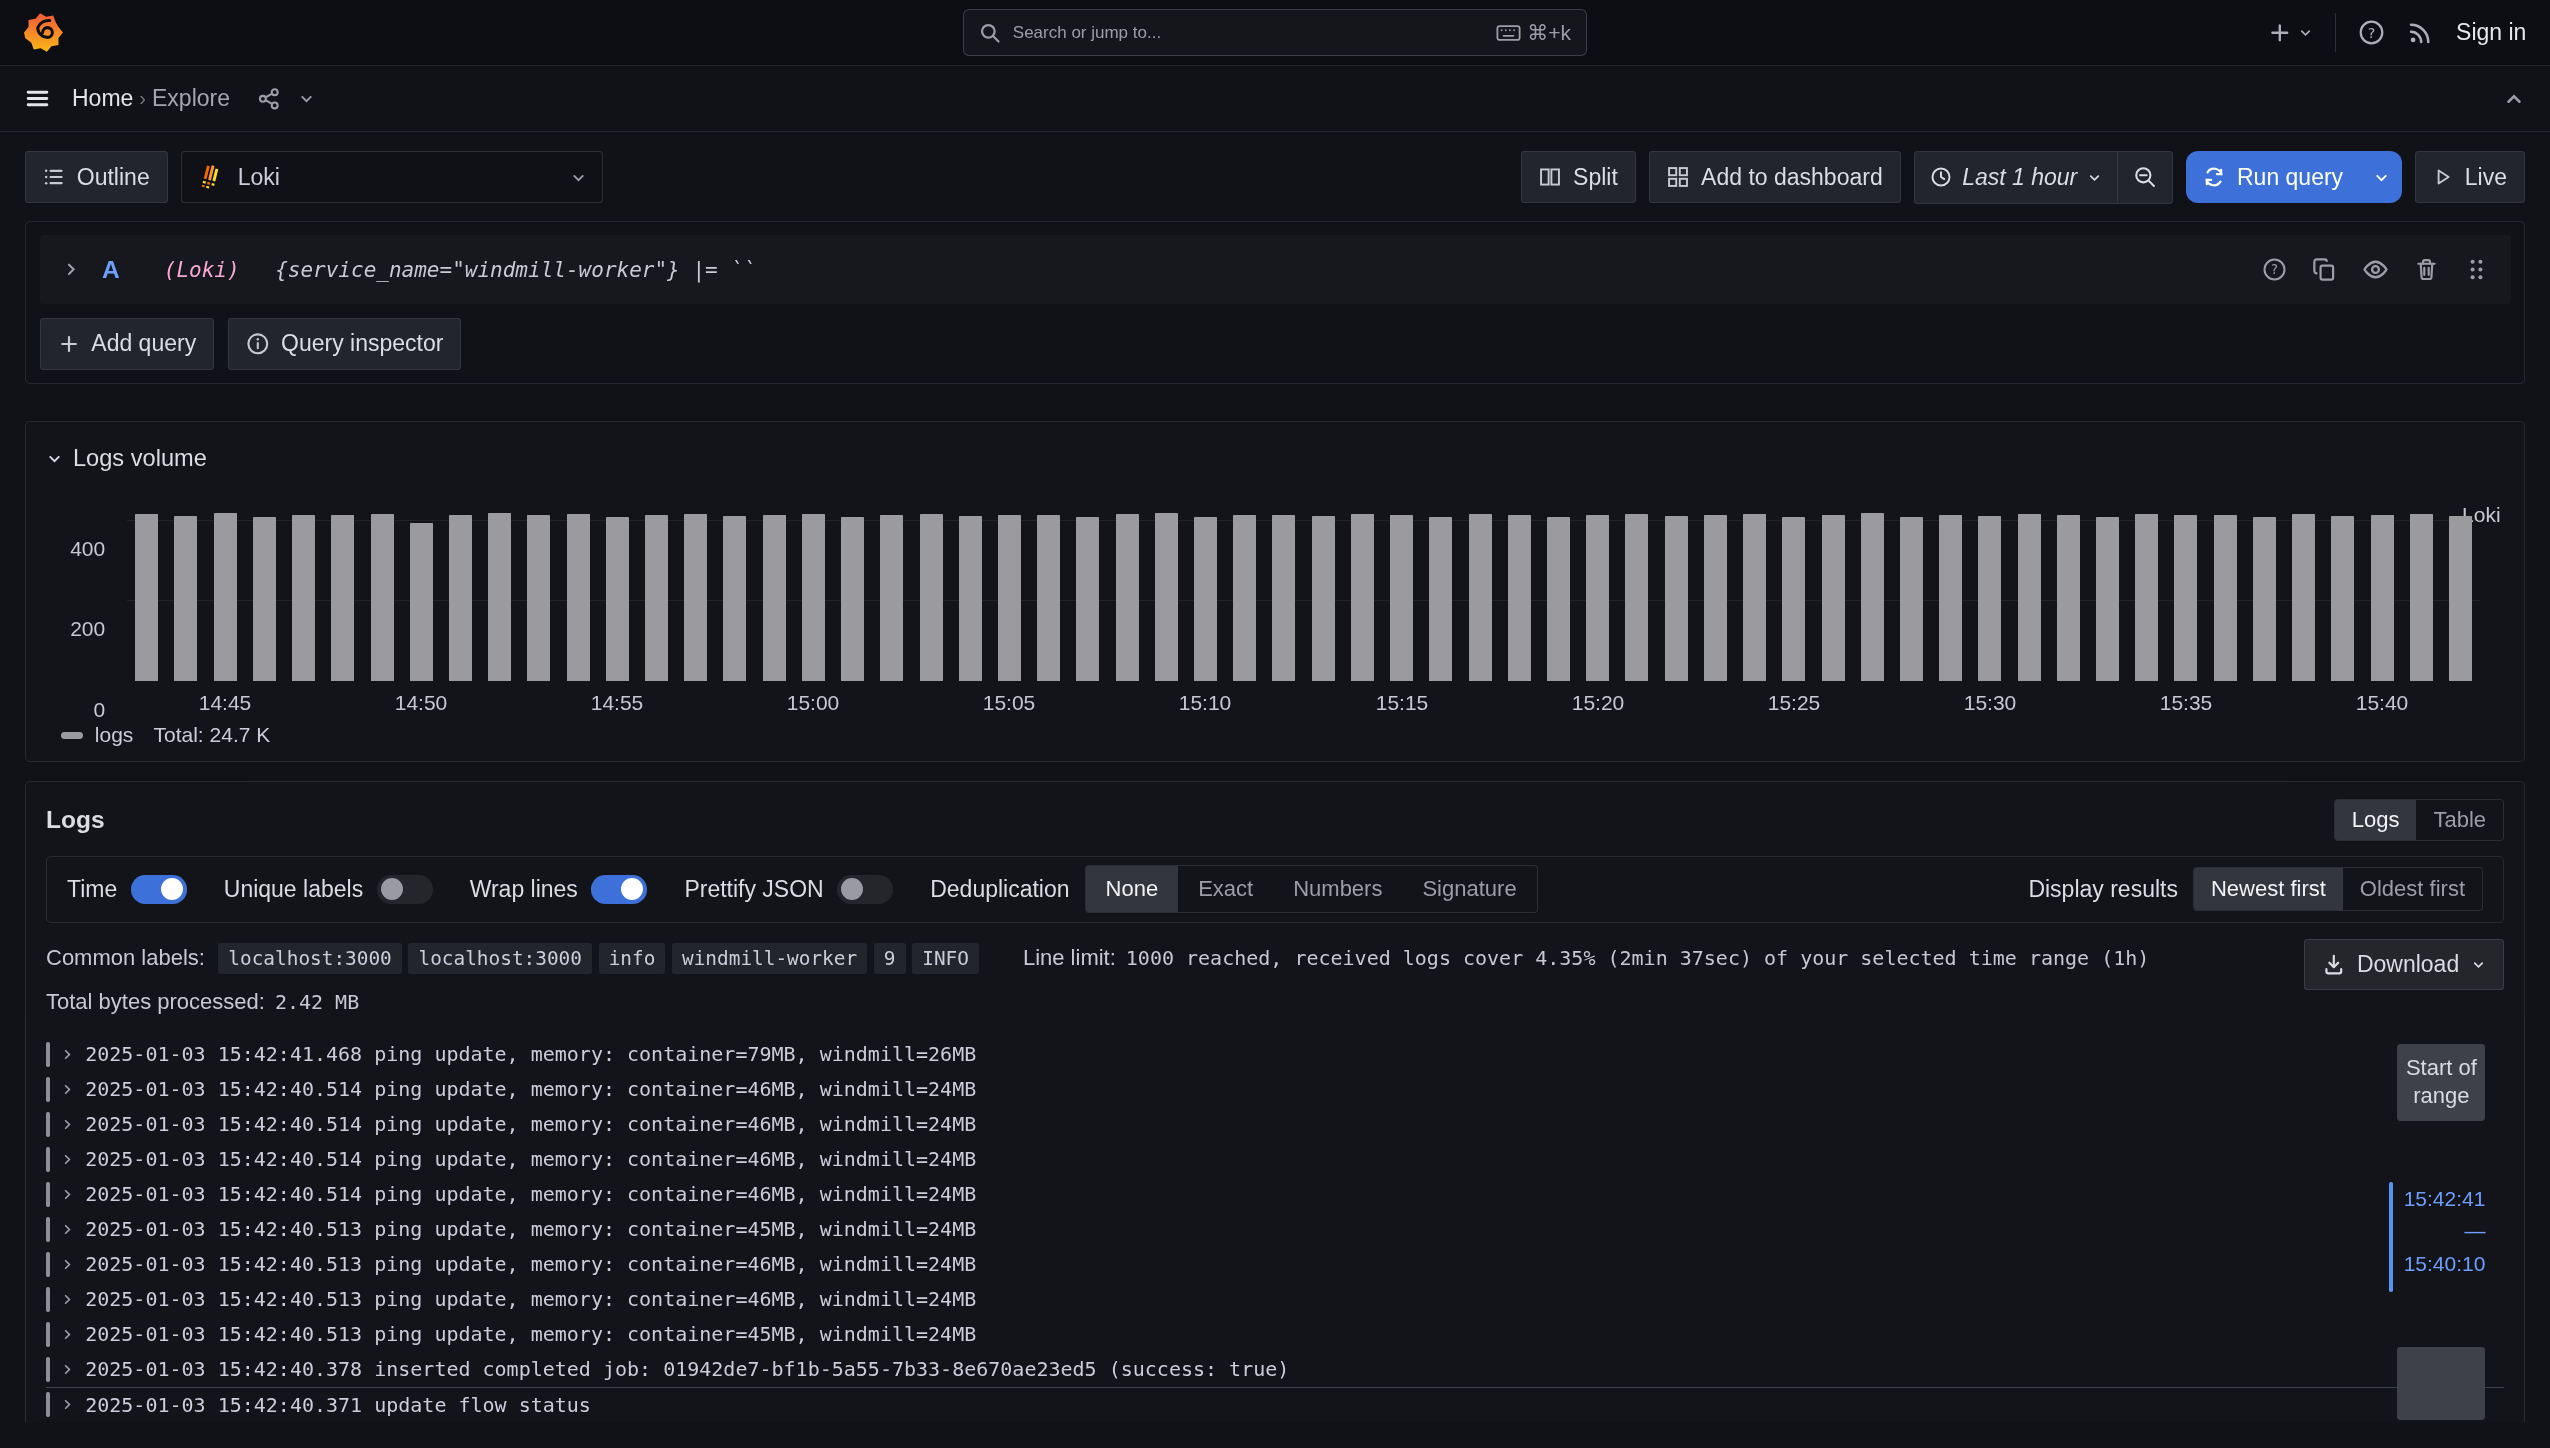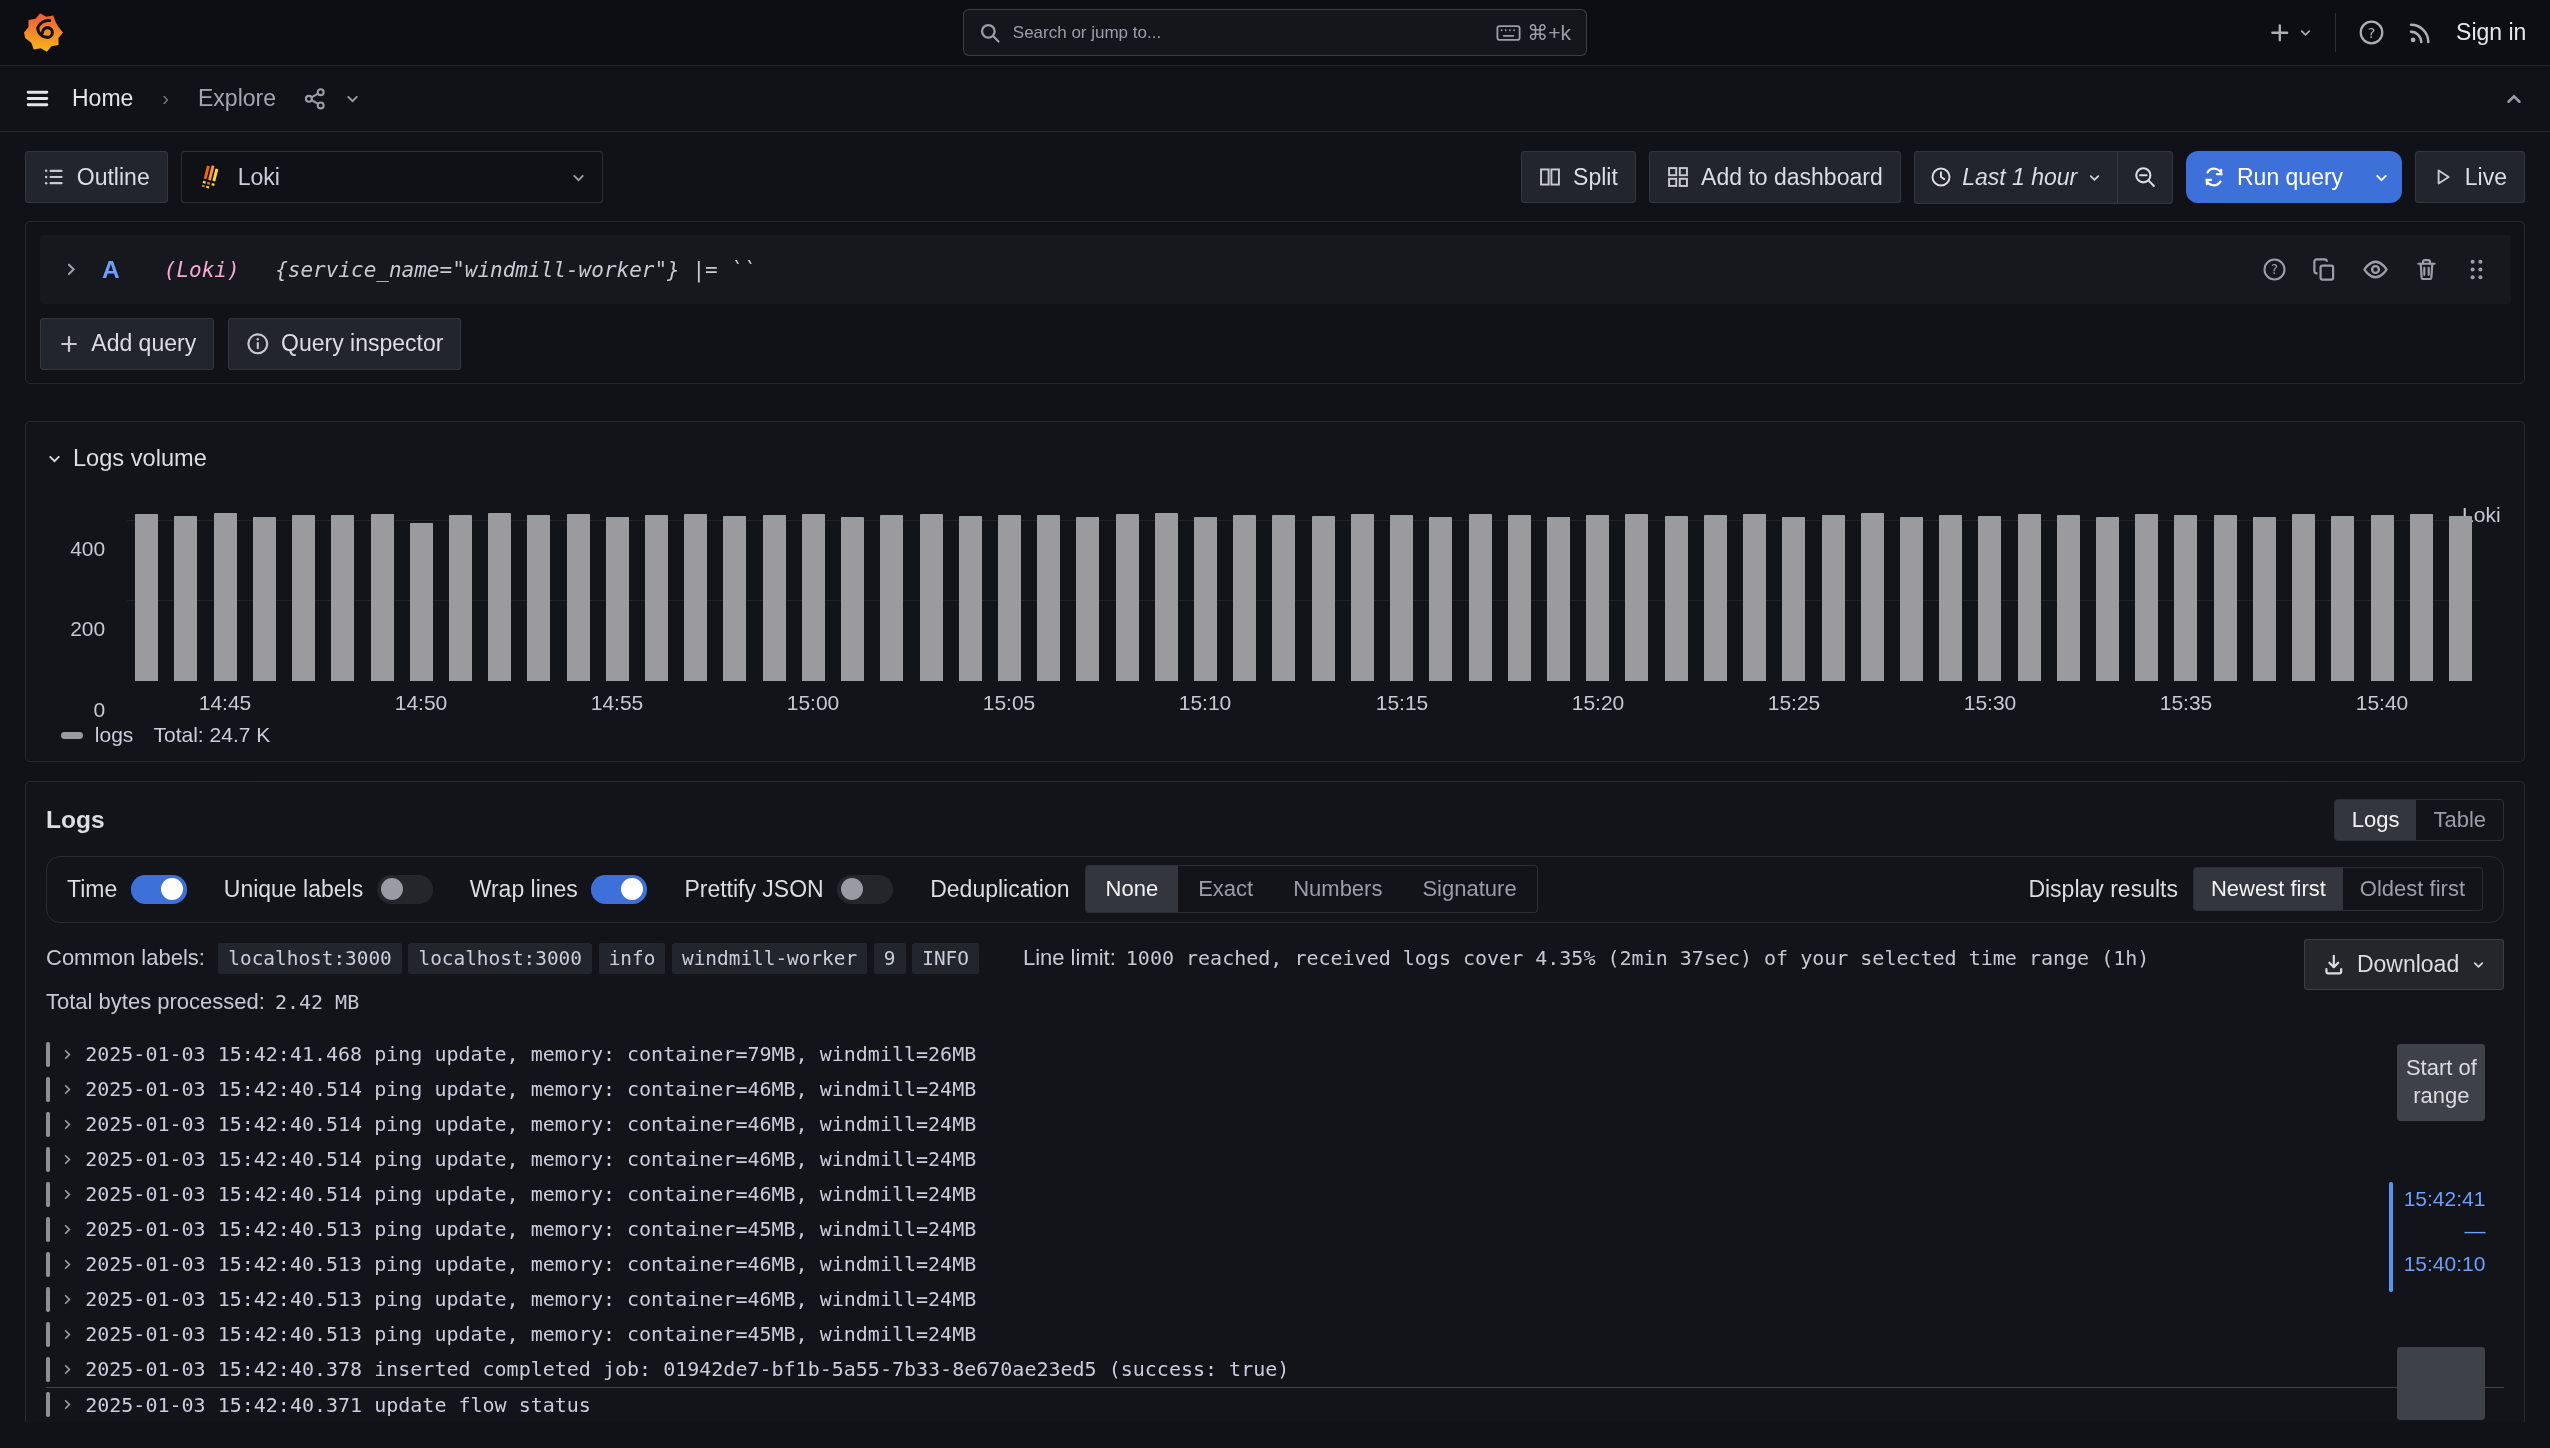--- a/index.html
+++ b/index.html
@@ -39,21 +39,21 @@
   .plusgrp { display:flex; align-items:center; gap:6.7px; cursor:pointer; }
   .vdiv { width:0.8px; height:39px; background:rgba(204,204,220,0.18); }
   .signin { color:#E8E8EC; font-weight:500; cursor:pointer; }
 
   
   .crumbbar {
     height:66px; border-bottom:0.8px solid var(--border);
     display:flex; align-items:center; padding:0 25px; gap:22px;
   }
   .burger { color:#E4E4EA; cursor:pointer; }
-  .crumbs { display:flex; align-items:center; gap:29px; }
+  .crumbs { display:flex; align-items:center; gap:6px; }
   .crumb-home { color:#E4E4EA; cursor:pointer; }
   .crumb-sep { color:#77777f; font-size:20px; }
   .crumb-cur { color:#A5A5B0; }
   .crumb-icons { display:flex; align-items:center; gap:17px; color:#9d9da8; margin-left:5px; }
   .crumb-up { margin-left:auto; color:#9d9da8; cursor:pointer; }
 
   
   .toolbar { display:flex; align-items:center; padding:18.6px 25px 0 25px; gap:13.5px; }
   .btn {
     height:52px; display:inline-flex; align-items:center; gap:11.8px;
@@ -111,21 +111,21 @@
   .logs-panel { margin-top:18.6px; padding:17px 20px; border-radius:5px 5px 0 0; border-bottom:none; height:641px; }
   .logs-head { display:flex; align-items:center; }
   .logs-title { color:#DCDCE3; font-weight:600; font-size:24.5px; }
   .seg-group { display:flex; align-items:center; border:0.8px solid rgba(204,204,220,0.14); border-radius:3.4px; overflow:hidden; }
   .seg-opt { padding:0 17px; height:42px; display:flex; align-items:center; color:#9d9da8; cursor:pointer; font-size:22px; white-space:nowrap; }
   .seg-opt.sel { background:#34363D; color:#F2F2F5; font-weight:500; }
   .view-toggle { margin-left:auto; }
   .view-toggle .seg-opt { height:40px; }
 
   .controls {
-    margin-top:15px; height:67px; border:0.8px solid var(--border); border-radius:14px;
+    margin-top:15px; height:67px; border:0.8px solid var(--border); border-radius:5px;
     display:flex; align-items:center; padding:0 20px; gap:37px;
   }
   .toggle-item { display:flex; align-items:center; gap:13.5px; }
   .toggle-label { color:#DCDCE3; }
   .switch { width:56px; height:29px; border-radius:14.3px; background:#24262C; position:relative; cursor:pointer; flex:0 0 auto; }
   .switch .knob { position:absolute; top:3.4px; left:4.2px; width:22px; height:22px; border-radius:50%; background:#9A9AA2; }
   .switch.on { background:var(--accent); }
   .switch.on .knob { left:auto; right:4.2px; background:#fff; }
   .ctl-group { display:flex; align-items:center; gap:15px; }
   .ctl-label { color:#DCDCE3; }

